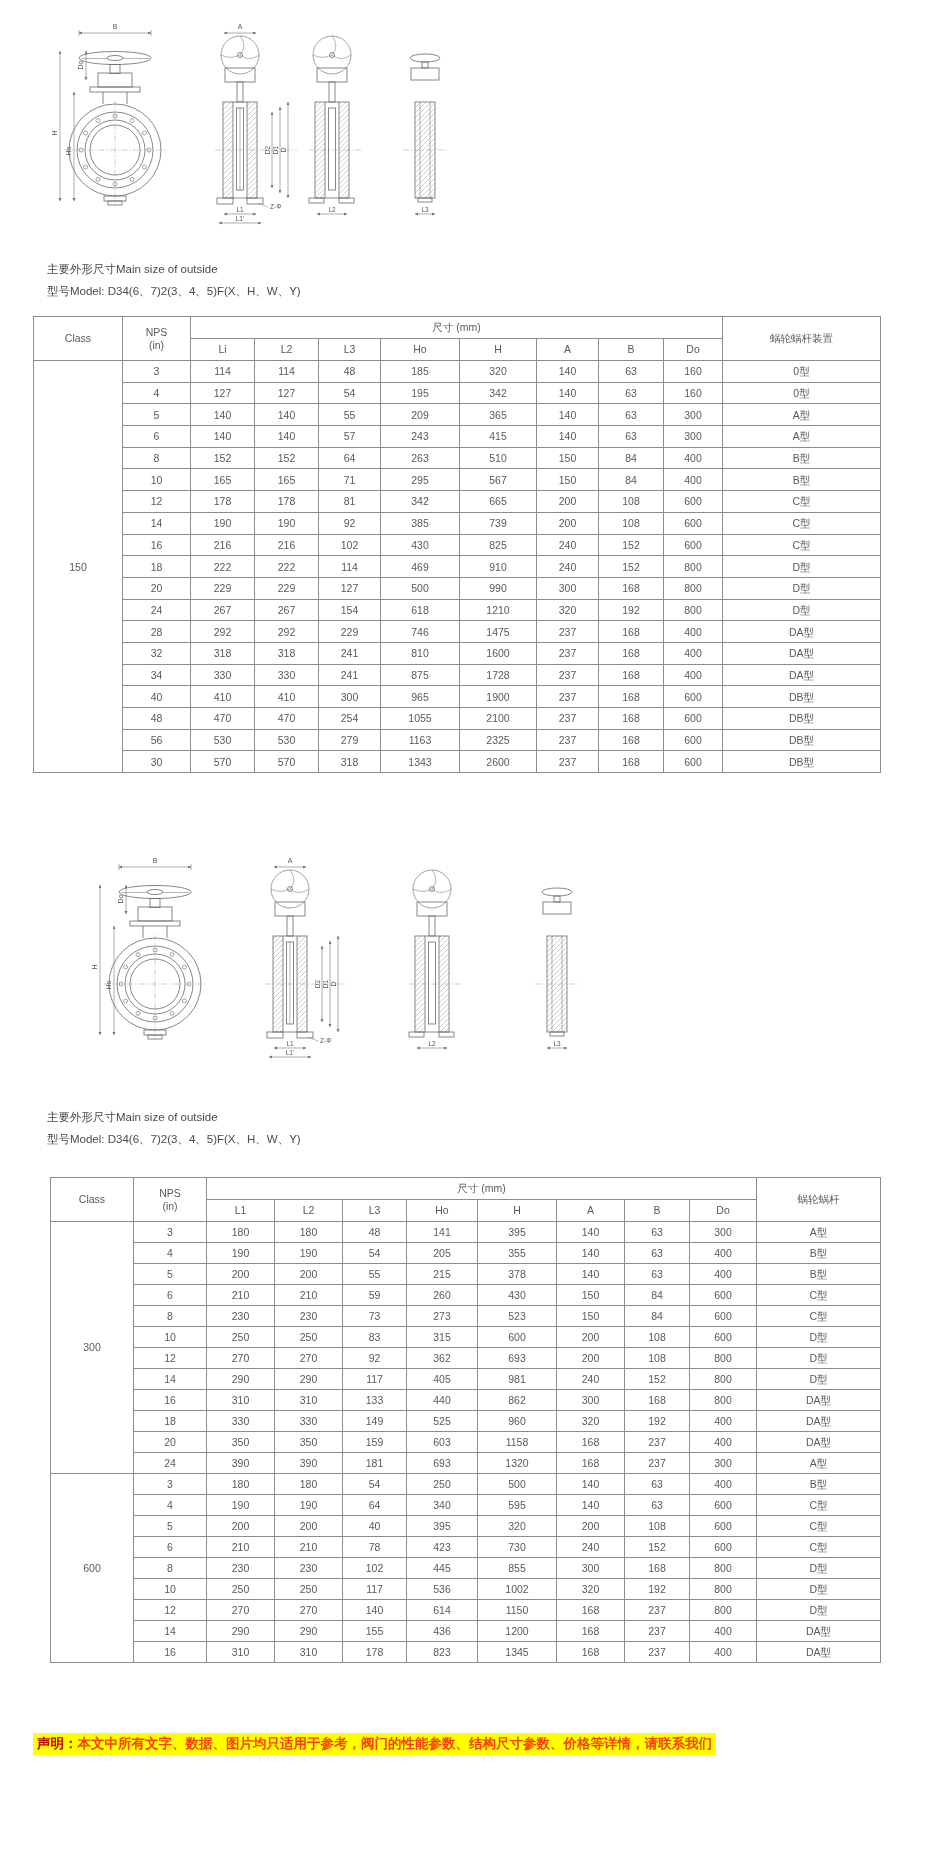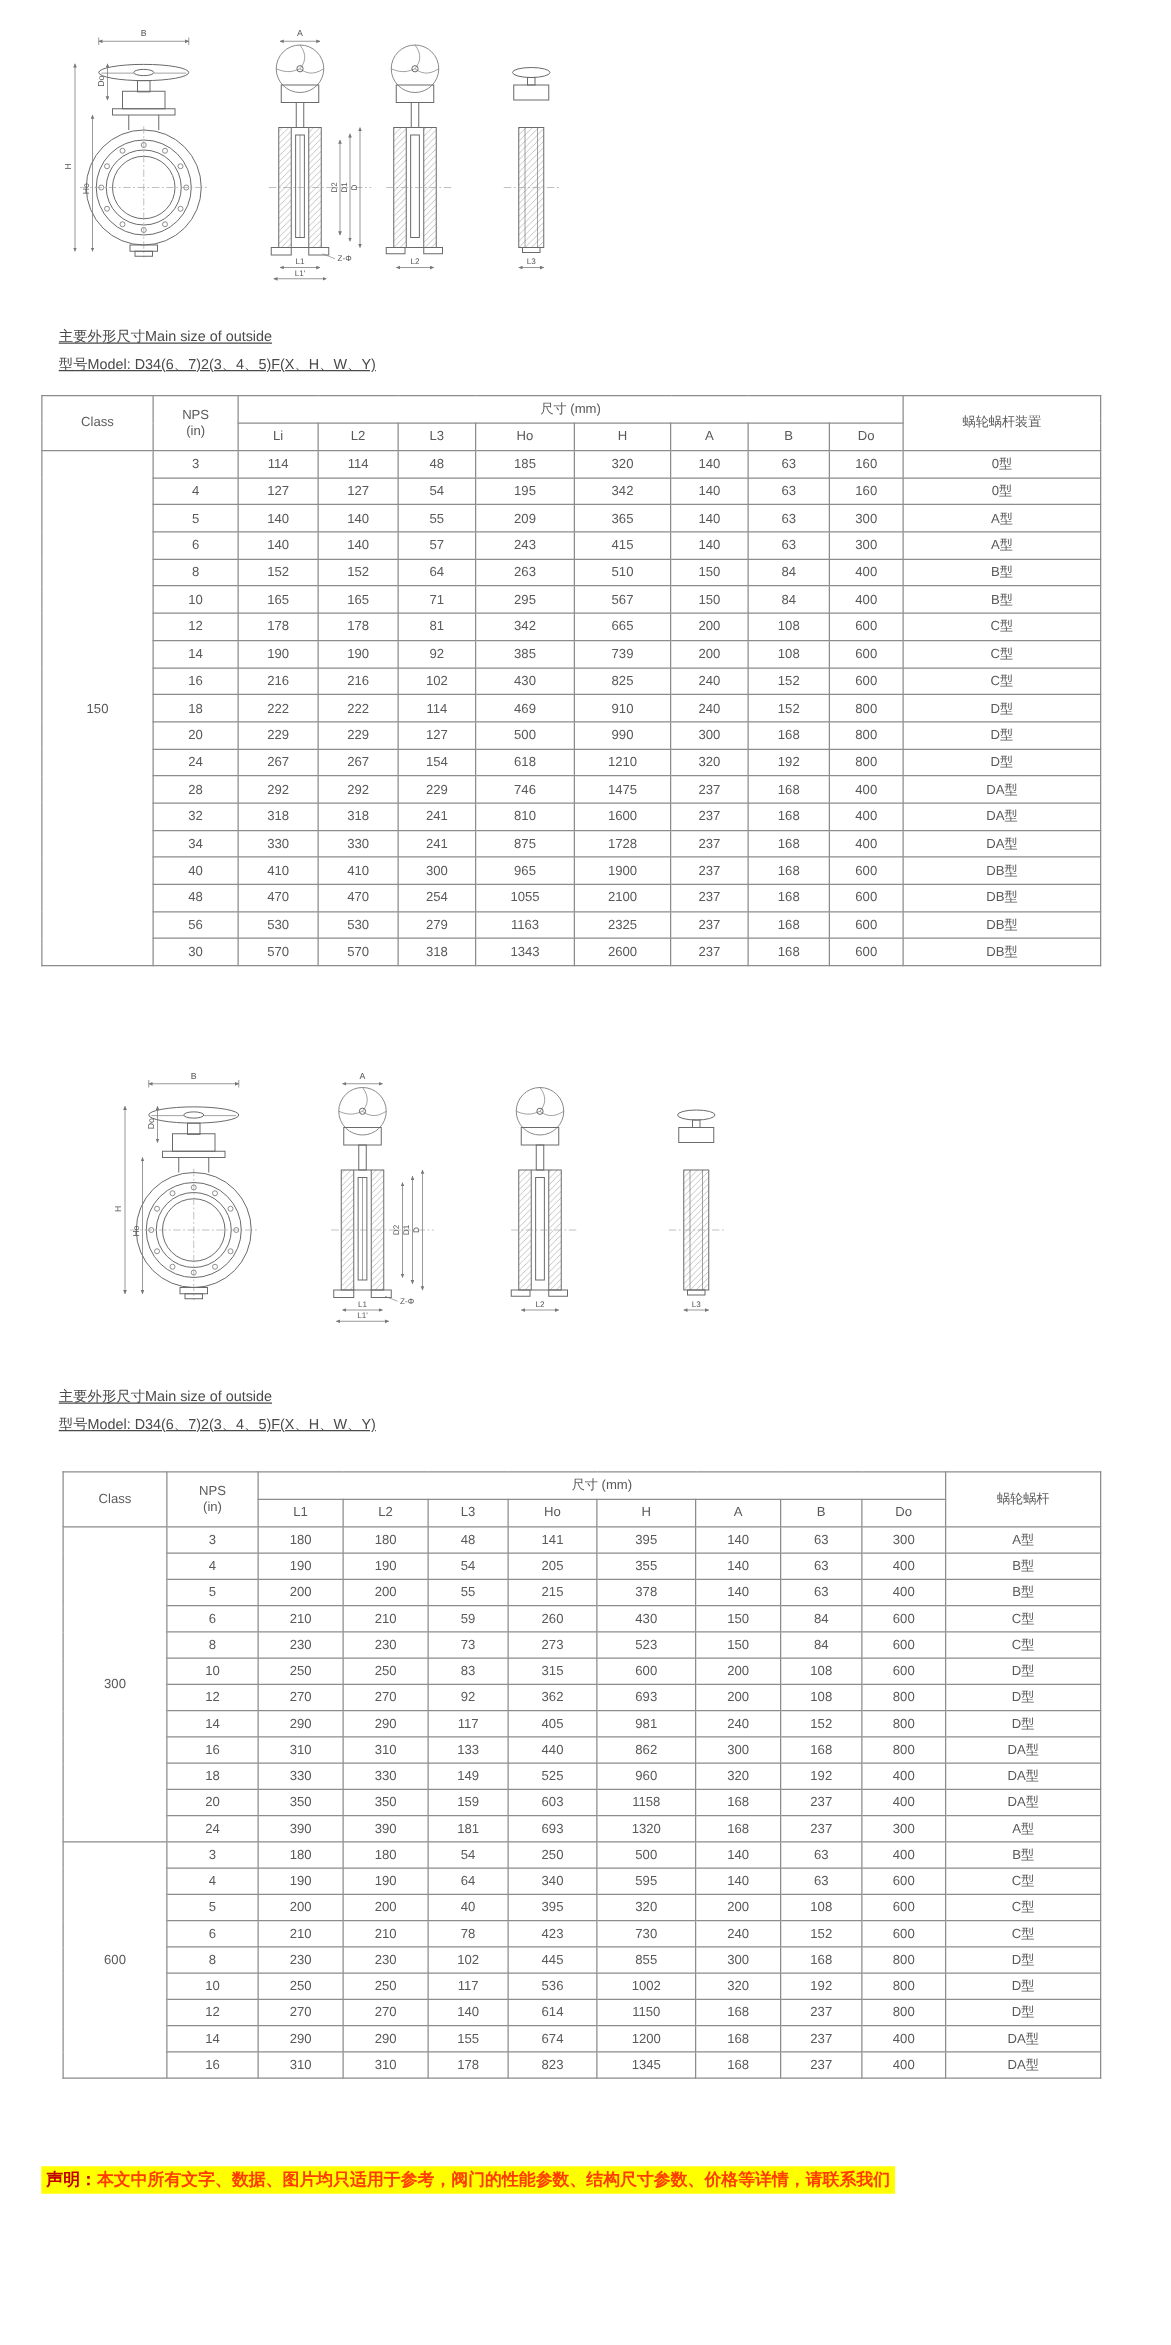--- a/index.html
+++ b/index.html
@@ -3,21 +3,21 @@
 <meta charset="utf-8">
 <style>
   * { margin:0; padding:0; box-sizing:border-box; }
   html,body { background:#ffffff; }
   body {
     width:937px; height:1876px; position:relative;
     font-family:"Liberation Sans", sans-serif;
     color:#4d4d4d; overflow:hidden;
   }
   .caption {
-    position:absolute; font-size:11.5px; color:#4a4a4a; white-space:nowrap;text-decoration:underline;
+    position:absolute; font-size:11.5px; color:#4a4a4a; white-space:nowrap;
   }
   .dim-table {
     position:absolute; border-collapse:collapse; table-layout:fixed;
     background:#fff; color:#595959;
   }
   .dim-table th, .dim-table td {
     border:1px solid #8c8c8c; font-weight:normal; text-align:center;
     vertical-align:middle; font-size:10.5px; padding:0; line-height:1.15;
     overflow:hidden; white-space:nowrap;
   }
@@ -703,21 +703,21 @@
         <td>168</td>
         <td>237</td>
         <td>800</td>
         <td>D型</td>
       </tr>
       <tr>
         <td>14</td>
         <td>290</td>
         <td>290</td>
         <td>155</td>
-        <td>674</td>
+        <td>436</td>
         <td>1200</td>
         <td>168</td>
         <td>237</td>
         <td>400</td>
         <td>DA型</td>
       </tr>
       <tr>
         <td>16</td>
         <td>310</td>
         <td>310</td>

